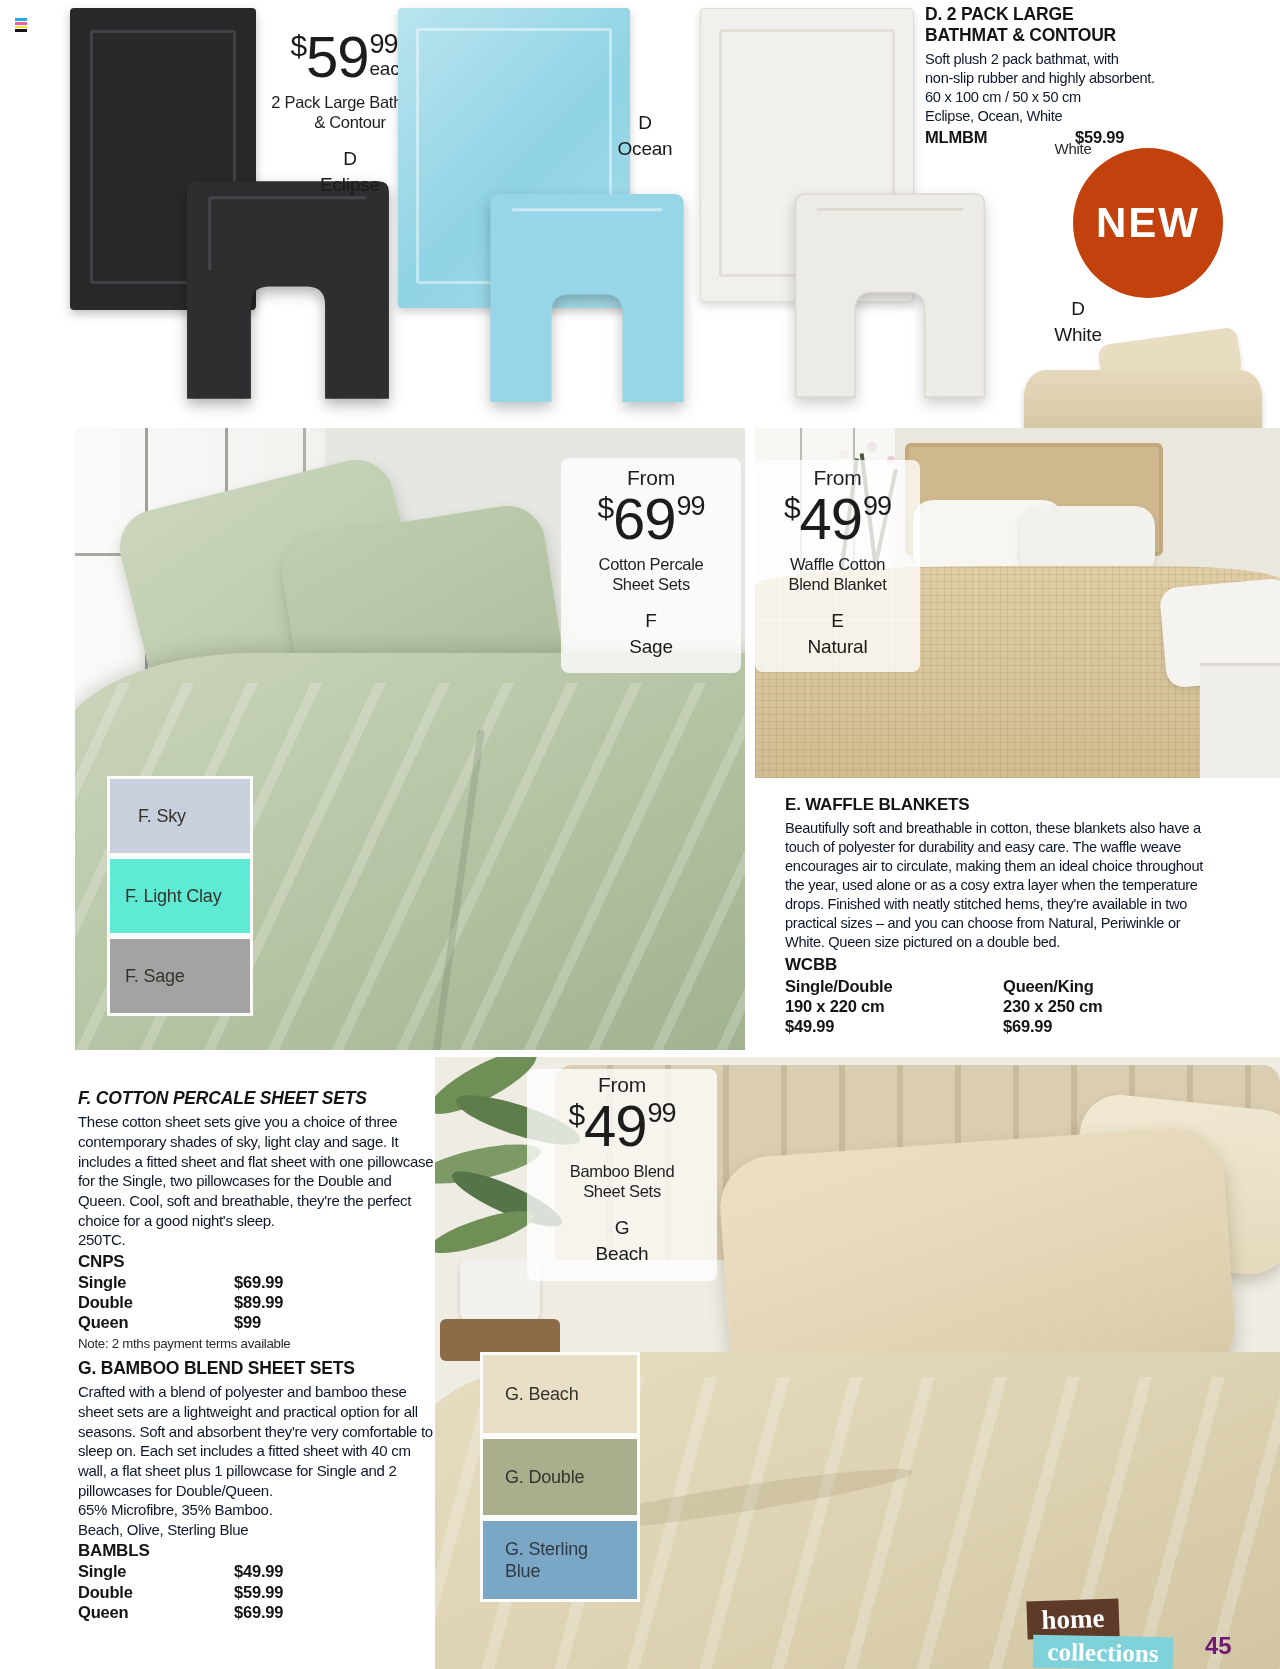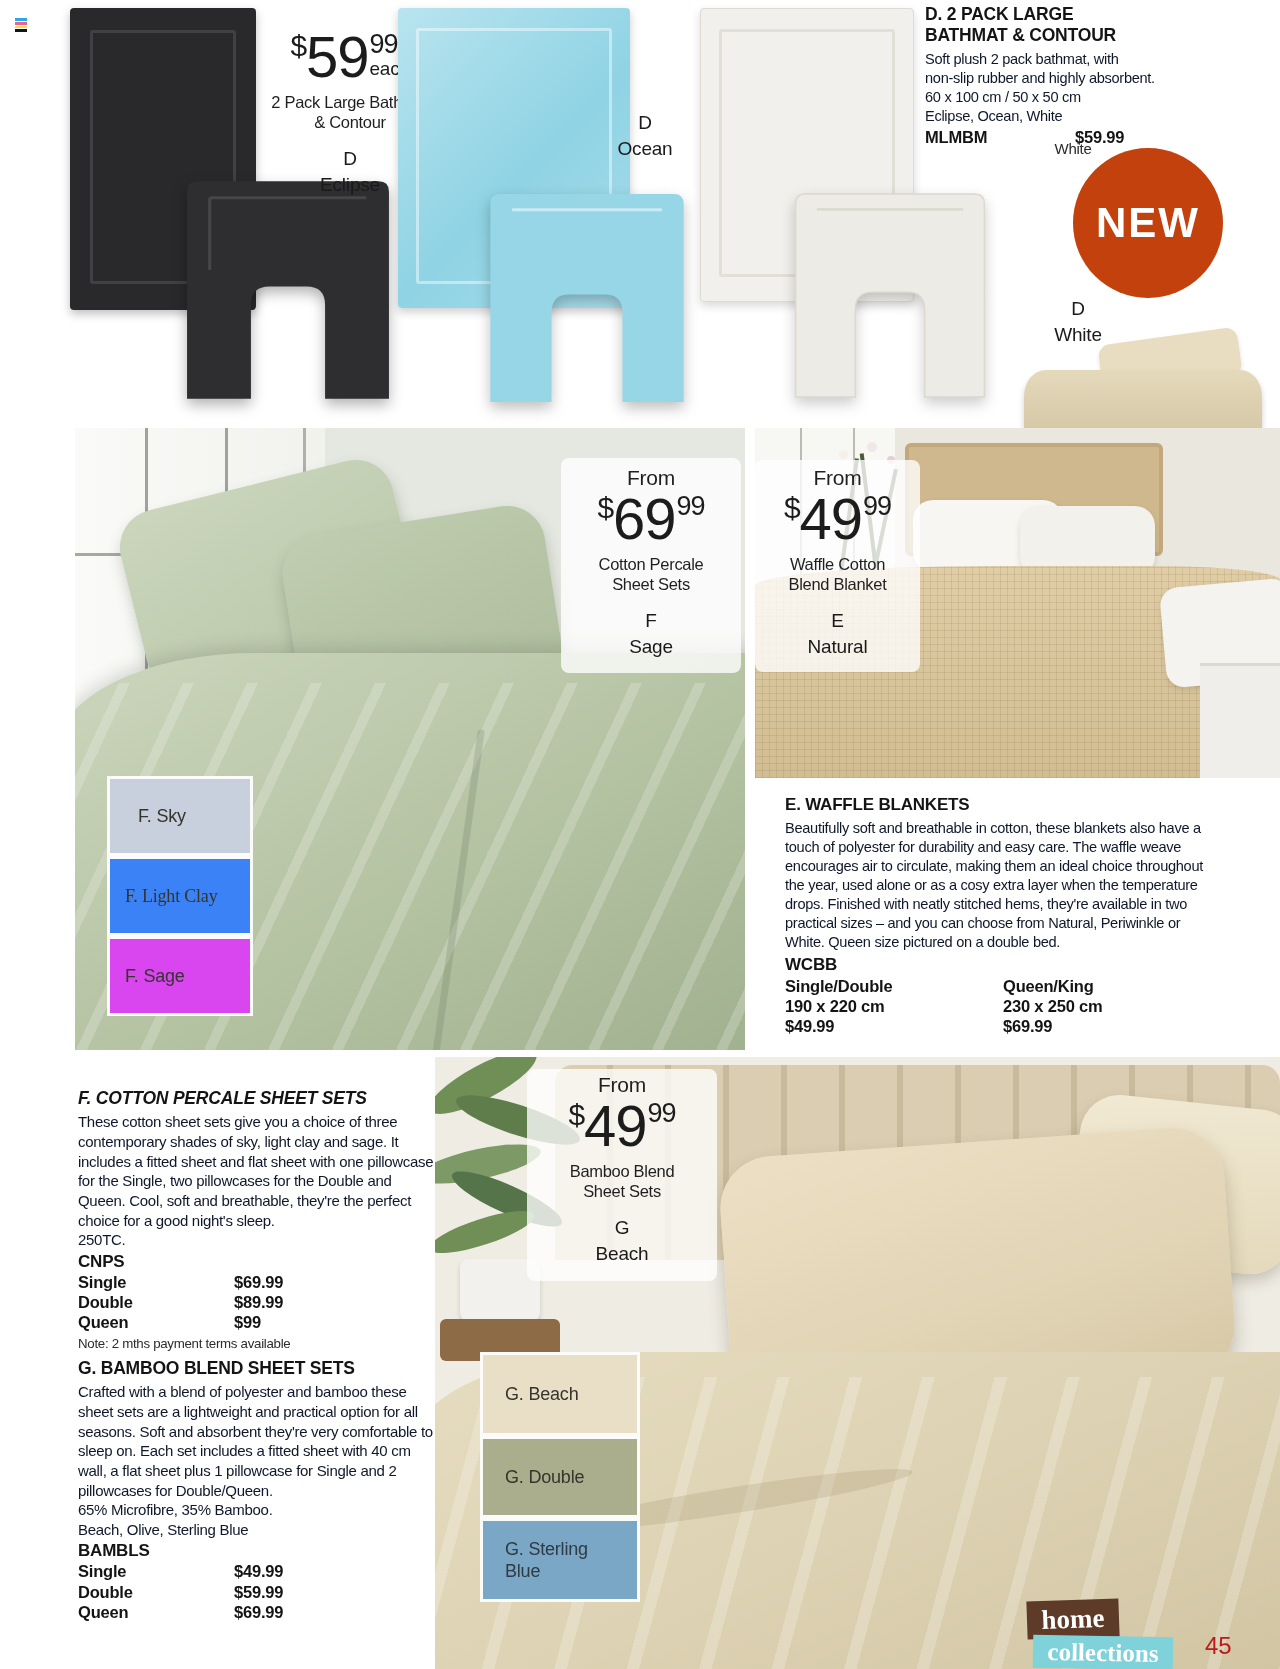--- a/index.html
+++ b/index.html
@@ -28,21 +28,21 @@
   
   .swatch{box-sizing:border-box;border:3px solid #fbfbf9;display:flex;align-items:center;}
   .swatch span{font-size:18px;letter-spacing:-0.2px;color:#35352e;}
   
   .badge{border-radius:50%;display:flex;align-items:center;justify-content:center;
          color:#fff;font-weight:bold;font-size:42px;letter-spacing:2px;}
   .stacklabel{font-size:19.5px;letter-spacing:-0.2px;color:#2c2c2c;text-align:center;width:100%;}
   .panel{background:rgba(255,255,255,0.78);border-radius:8px;}
   .brandbox{display:flex;align-items:center;justify-content:center;color:#fff;
             font-family:"Liberation Serif", serif;font-weight:bold;}
-  .pageno{font-weight:normal;font-size:24px;color:#b91c1c;}
+  .pageno{font-weight:bold;font-size:24px;color:#701a75;}
   .mat-inner{position:absolute;border-radius:3px;}
 </style>
 </head>
 <body>
 
 <div id="page">
 
   <div class="abs" style="left:15px;top:18px;width:12px;height:13px;">
     <div style="height:3px;background:#29abe2;"></div>
     <div style="height:3px;background:#ec5fa1;margin-top:1px;"></div>
@@ -180,24 +180,24 @@
       <div class="plabel">
         <div>F</div>
         <div>Sage</div>
       </div>
     </div>
 
     <div class="abs" style="left:32px;top:348px;width:146px;">
       <div class="swatch" style="height: 80px; background: rgb(201, 208, 221);">
         <span style="padding-left:28px;">F. Sky</span>
       </div>
-      <div class="swatch" style="height: 80px; background: #3b82f6; font-family: Liberation Serif, serif;">
+      <div class="swatch" style="height: 80px; background: #5eead4;">
         <span style="padding-left:15px;">F. Light Clay</span>
       </div>
-      <div class="swatch" style="height: 80px; background: #d946ef;">
+      <div class="swatch" style="height: 80px; background: #a3a3a3;">
         <span style="padding-left:15px;">F. Sage</span>
       </div>
     </div>
   </div>
 
   <div class="abs" style="left:755px;top:428px;width:525px;height:350px;background:#eae7df;overflow:hidden;">
     <div class="abs" style="left:0;top:0;width:140px;height:350px;background:#f7f7f4;"></div>
     <div class="abs" style="left:45px;top:0;width:2px;height:160px;background:#bcbab2;"></div>
     <div class="abs" style="left:98px;top:0;width:2px;height:160px;background:#bcbab2;"></div>
 

